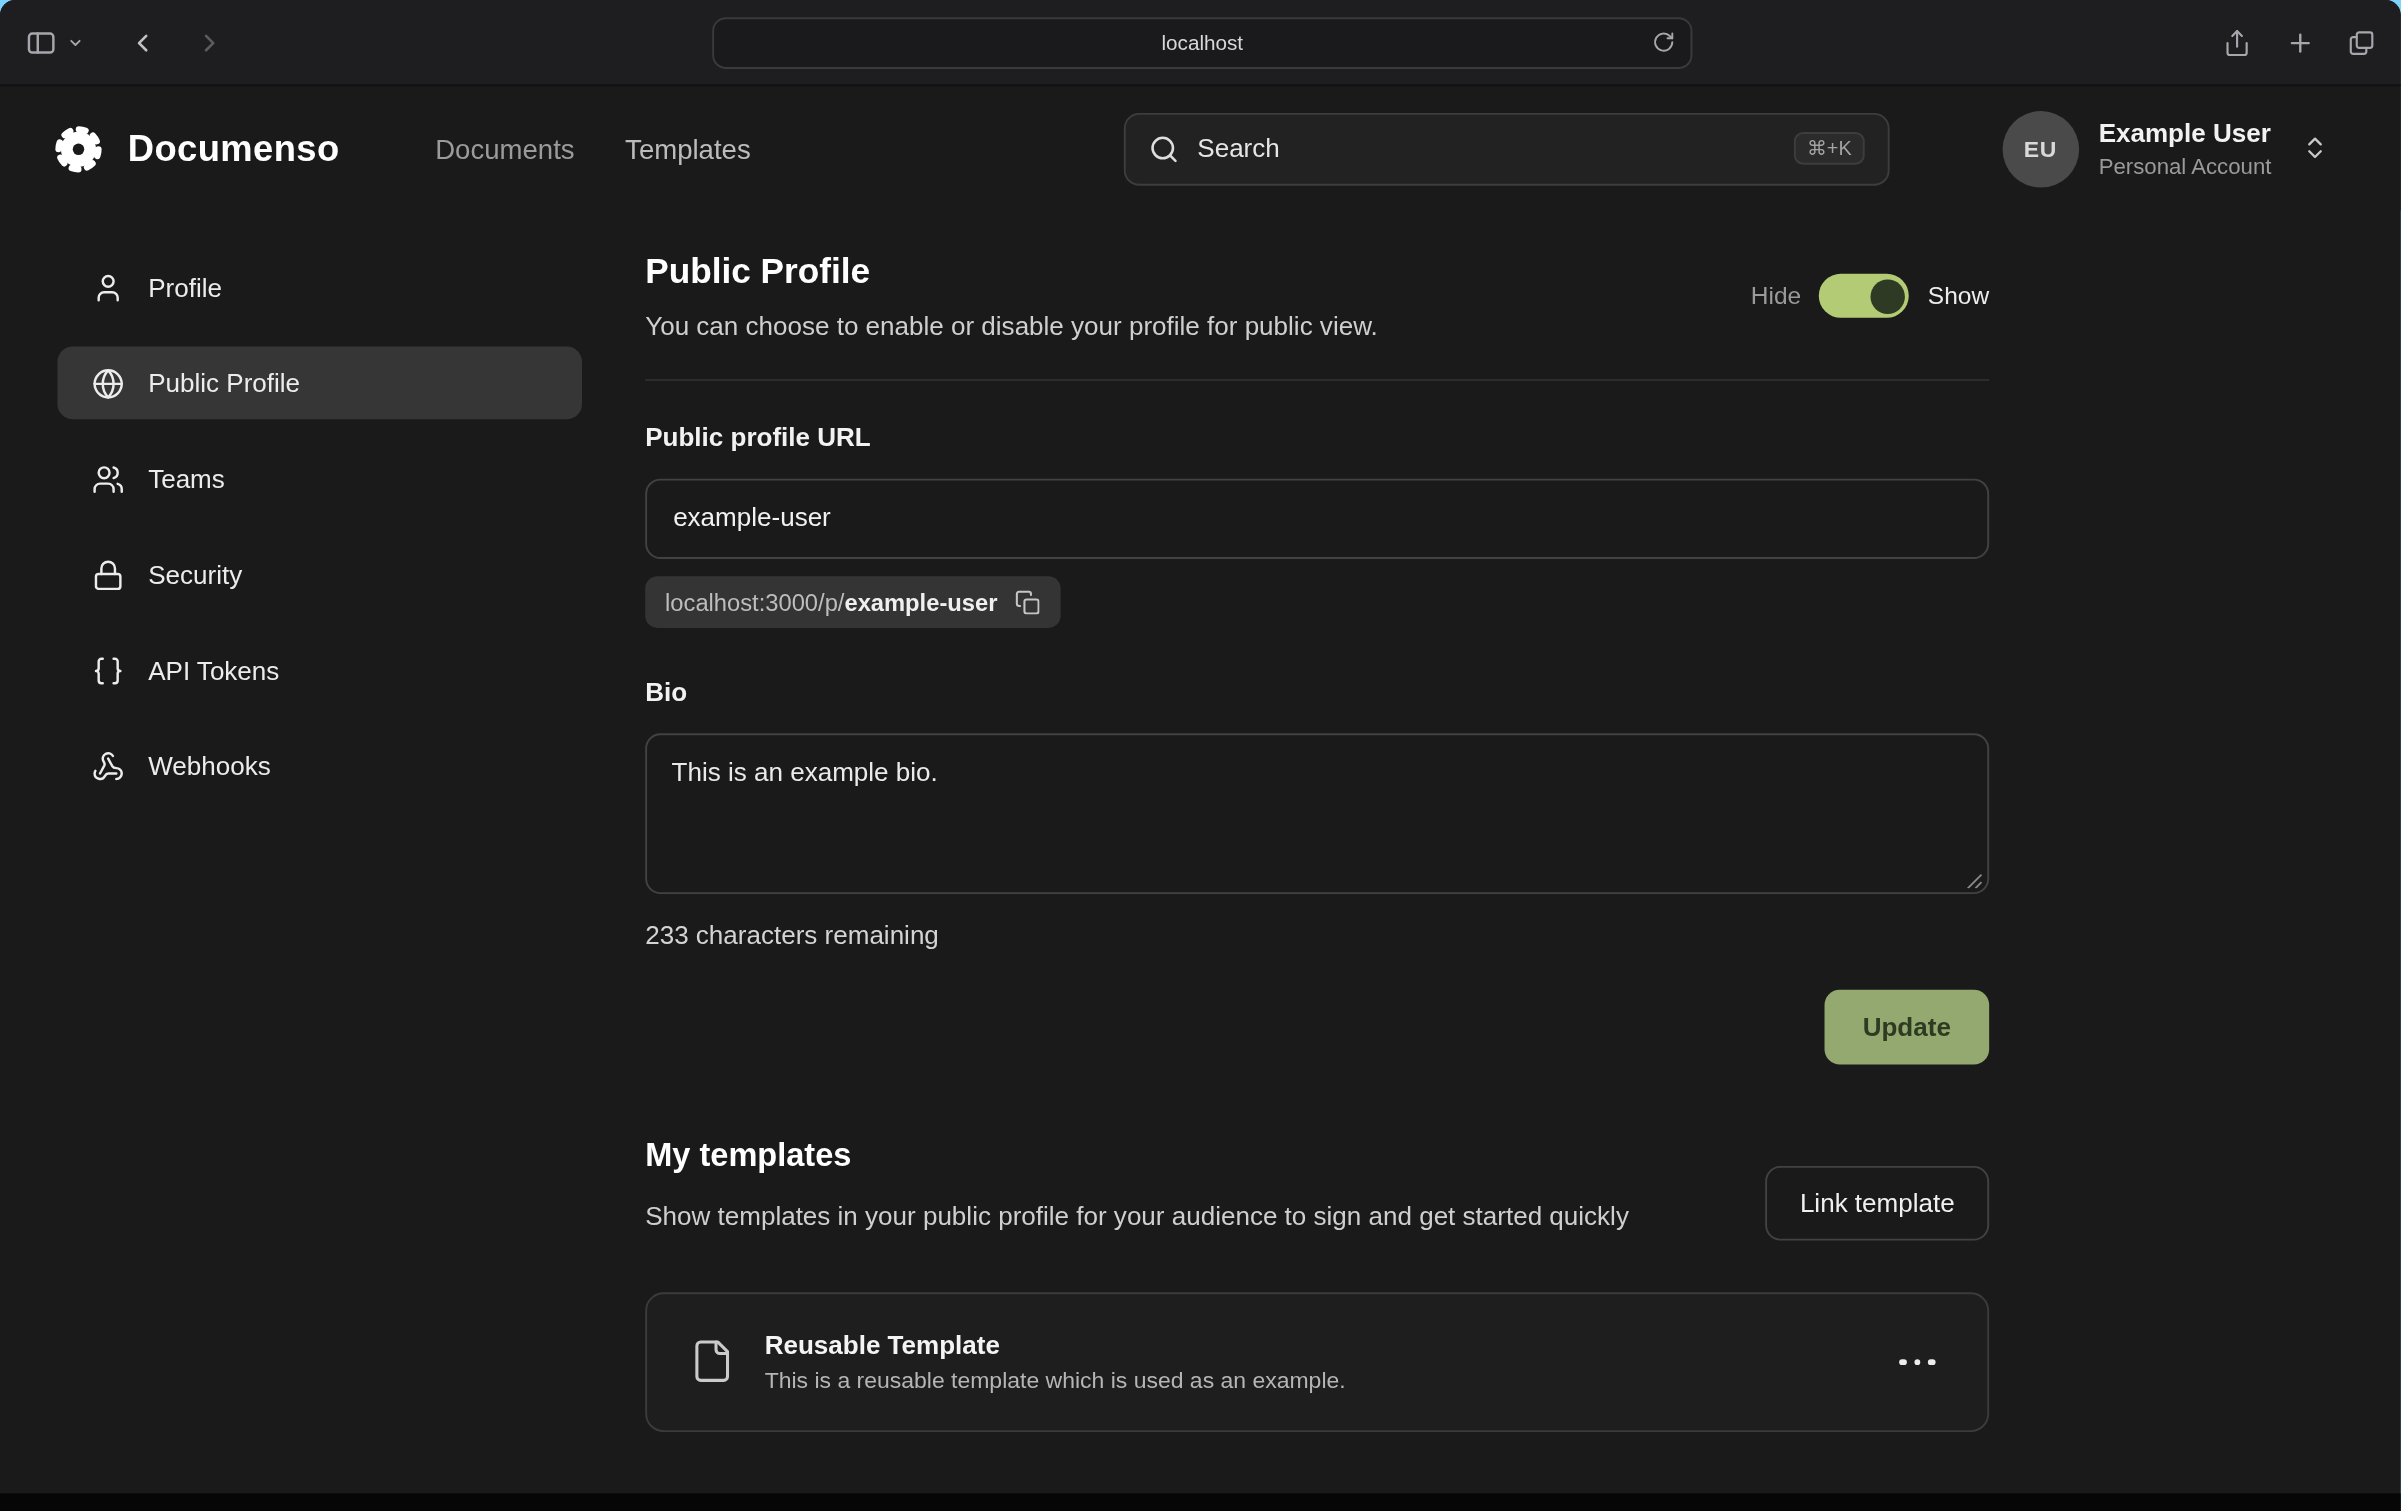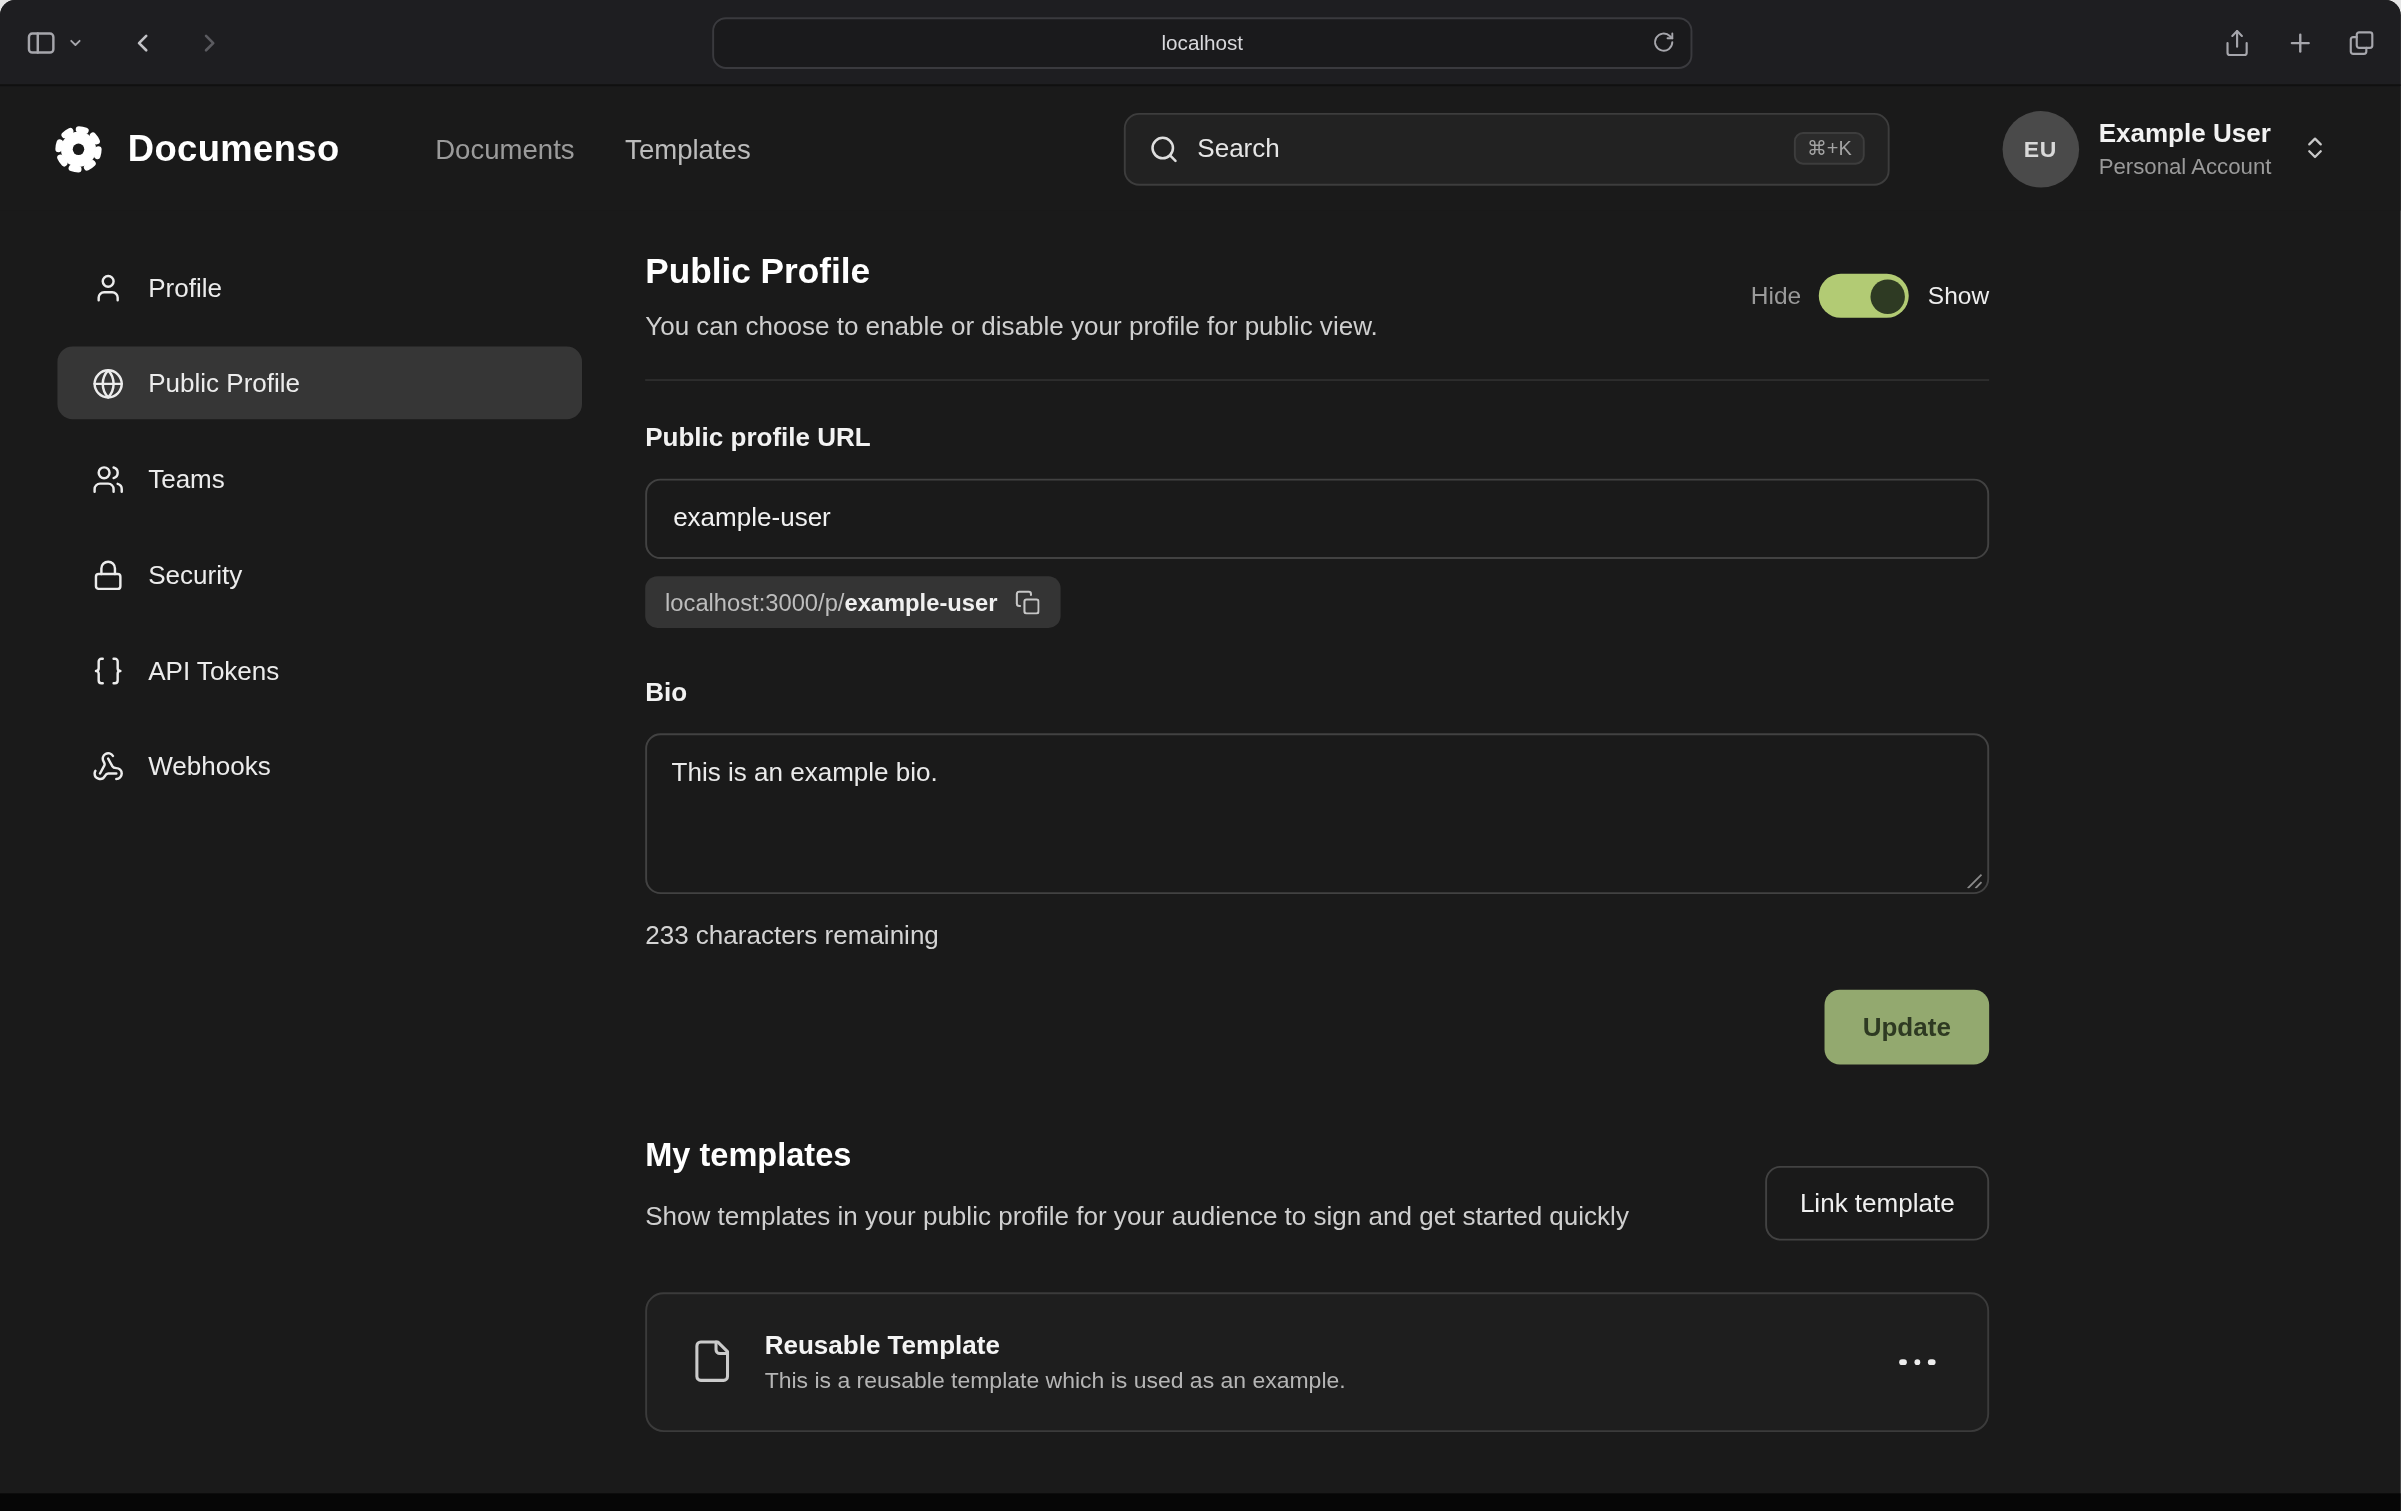--- a/index.html
+++ b/index.html
@@ -1,17 +1,17 @@
 <!DOCTYPE html>
 <html style="font-size:12.8px"><head>
 <meta charset="utf-8">
 <style>
   * { box-sizing: border-box; margin: 0; padding: 0; }
   html, body { background: #000; font-family: "Liberation Sans", sans-serif; }
-  .stage { width: 2401px; height: 1512px; overflow: hidden; background: #e5e5e5; }
+  .stage { width: 2401px; height: 1512px; overflow: hidden; background: #7dd3fc; }
   .screen {
     width: 1254px; height: 790px;
     transform: scale(1.9145); transform-origin: 0 0;
     background: #1a1a1a; position: relative;
     border-radius: 8px 8px 0 0; overflow: hidden;
     color: #ededed;
   }
   svg { display: block; }
 
   

